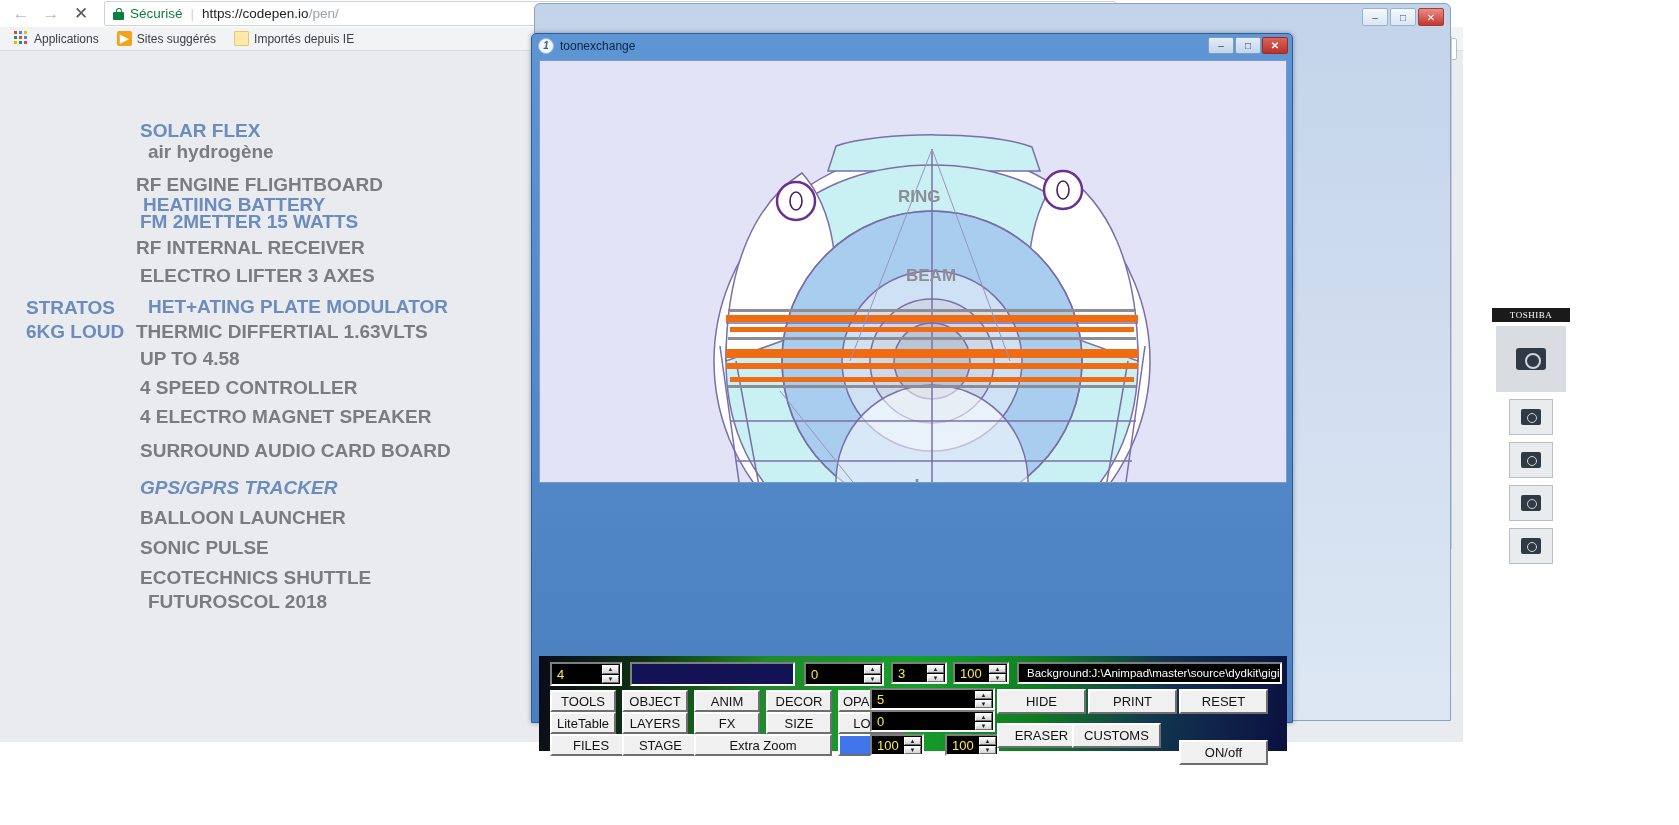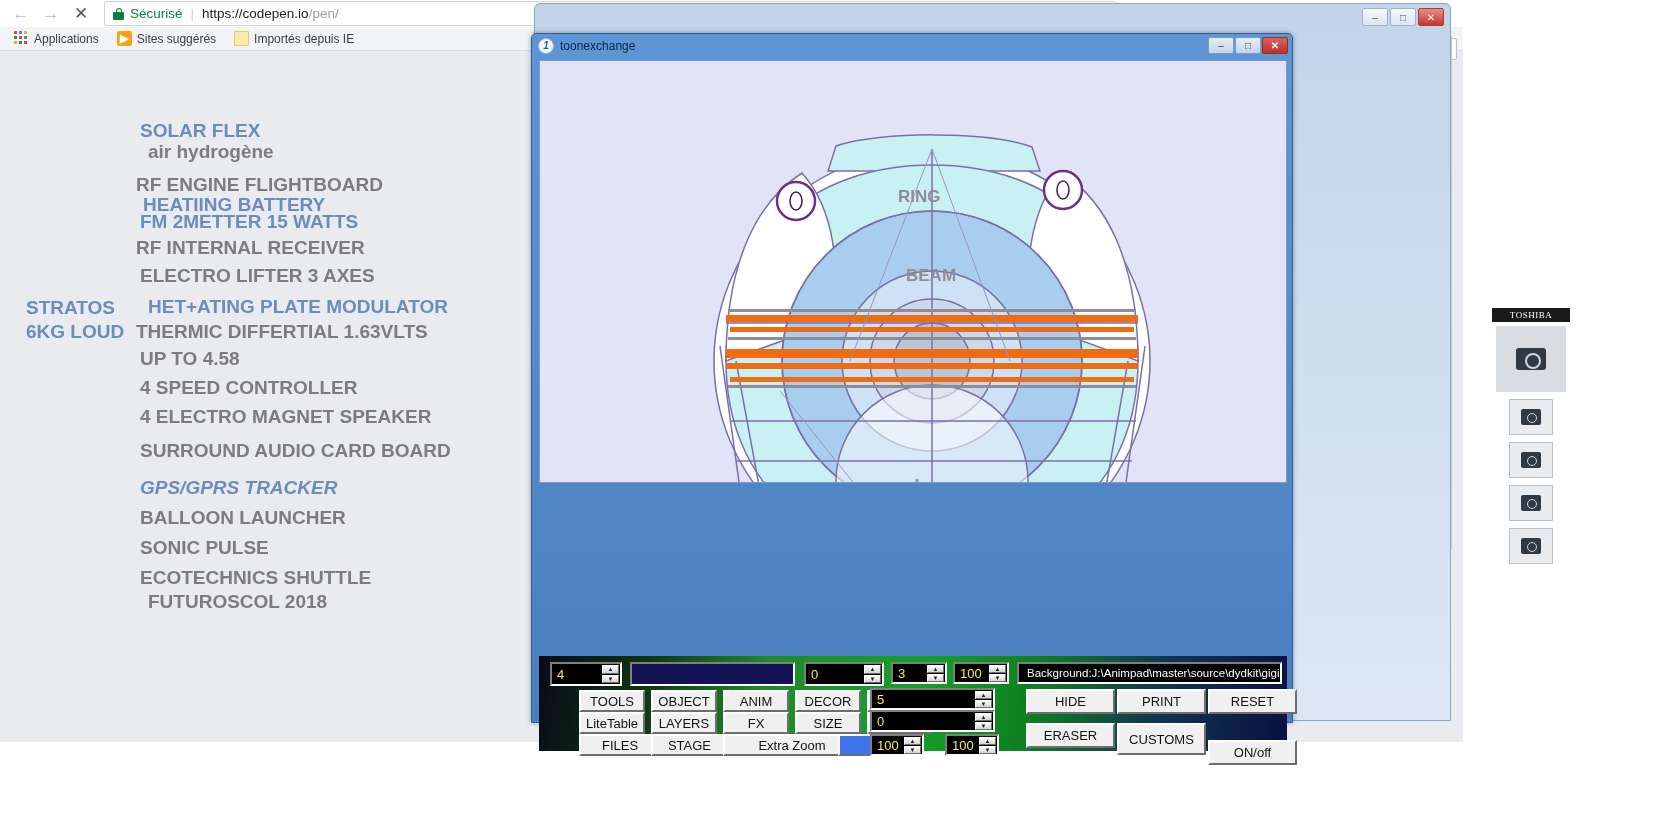--- a/index.html
+++ b/index.html
@@ -123,21 +123,21 @@
           display: flex; align-items: center; position: absolute; }
   .spin .v { color: #ffe84a; font-size: 13px; padding-left: 5px; font-family: "Liberation Sans", sans-serif; }
   .arrows { position: absolute; right: 1px; top: 1px; bottom: 1px; width: 17px;
             display: flex; flex-direction: column; gap: 1px; }
   .arrows b { flex: 1; background: linear-gradient(#fdfdfd,#d2d2d2);
               border: 1px solid; border-color: #fff #6f6f6f #6f6f6f #fff;
               display: flex; align-items: center; justify-content: center;
               font-size: 6px; color: #222; }
   .tbtn { position: absolute; background: #f0f0f0; border: 2px solid;
           border-color: #ffffff #6e6e6e #6e6e6e #ffffff; color: #111; font-size: 13px;
-          display: flex; align-items: center; justify-content: center; margin-left: 29px; }
+          display: flex; align-items: center; justify-content: center; }
   .field-dark { position: absolute; background: #000; border: 2px solid;
                 border-color: #7f7f7f #fff #fff #7f7f7f; color: #ffe84a; font-size: 13px;
                 display: flex; align-items: center; padding-left: 5px; }
   #bg-path { position: absolute; background: #000; border: 2px solid;
              border-color: #7f7f7f #fff #fff #7f7f7f; color: #ffffff; font-size: 11.5px;
              display: flex; align-items: center; padding-left: 8px; overflow: hidden;
              white-space: nowrap; }
   #navy-bar { position: absolute; background: #121255; border: 2px solid;
               border-color: #7f7f7f #fff #fff #7f7f7f; }
   #color-swatch { position: absolute; background: #3f74ea; border: 2px solid;
@@ -500,16 +500,16 @@
           <b>▲</b>
           <b>▼</b>
         </span>
     </div>
 
     <div class="tbtn" style="left:458px;top:33px;width:89px;height:25px">HIDE</div>
     <div class="tbtn" style="left:549px;top:33px;width:89px;height:25px">PRINT</div>
     <div class="tbtn" style="left:640px;top:33px;width:89px;height:25px">RESET</div>
 
     <div class="tbtn" style="left:458px;top:67px;width:89px;height:25px">ERASER</div>
-    <div class="tbtn" style="left:549px;top:67px;width:89px;height:32px">CUSTOMS</div>
+    <div class="tbtn" style="left:533px;top:67px;width:89px;height:25px">CUSTOMS</div>
     <div class="tbtn" style="left:640px;top:84px;width:89px;height:25px">ON/off</div>
   </div>
 </div>
 
 </body></html>

